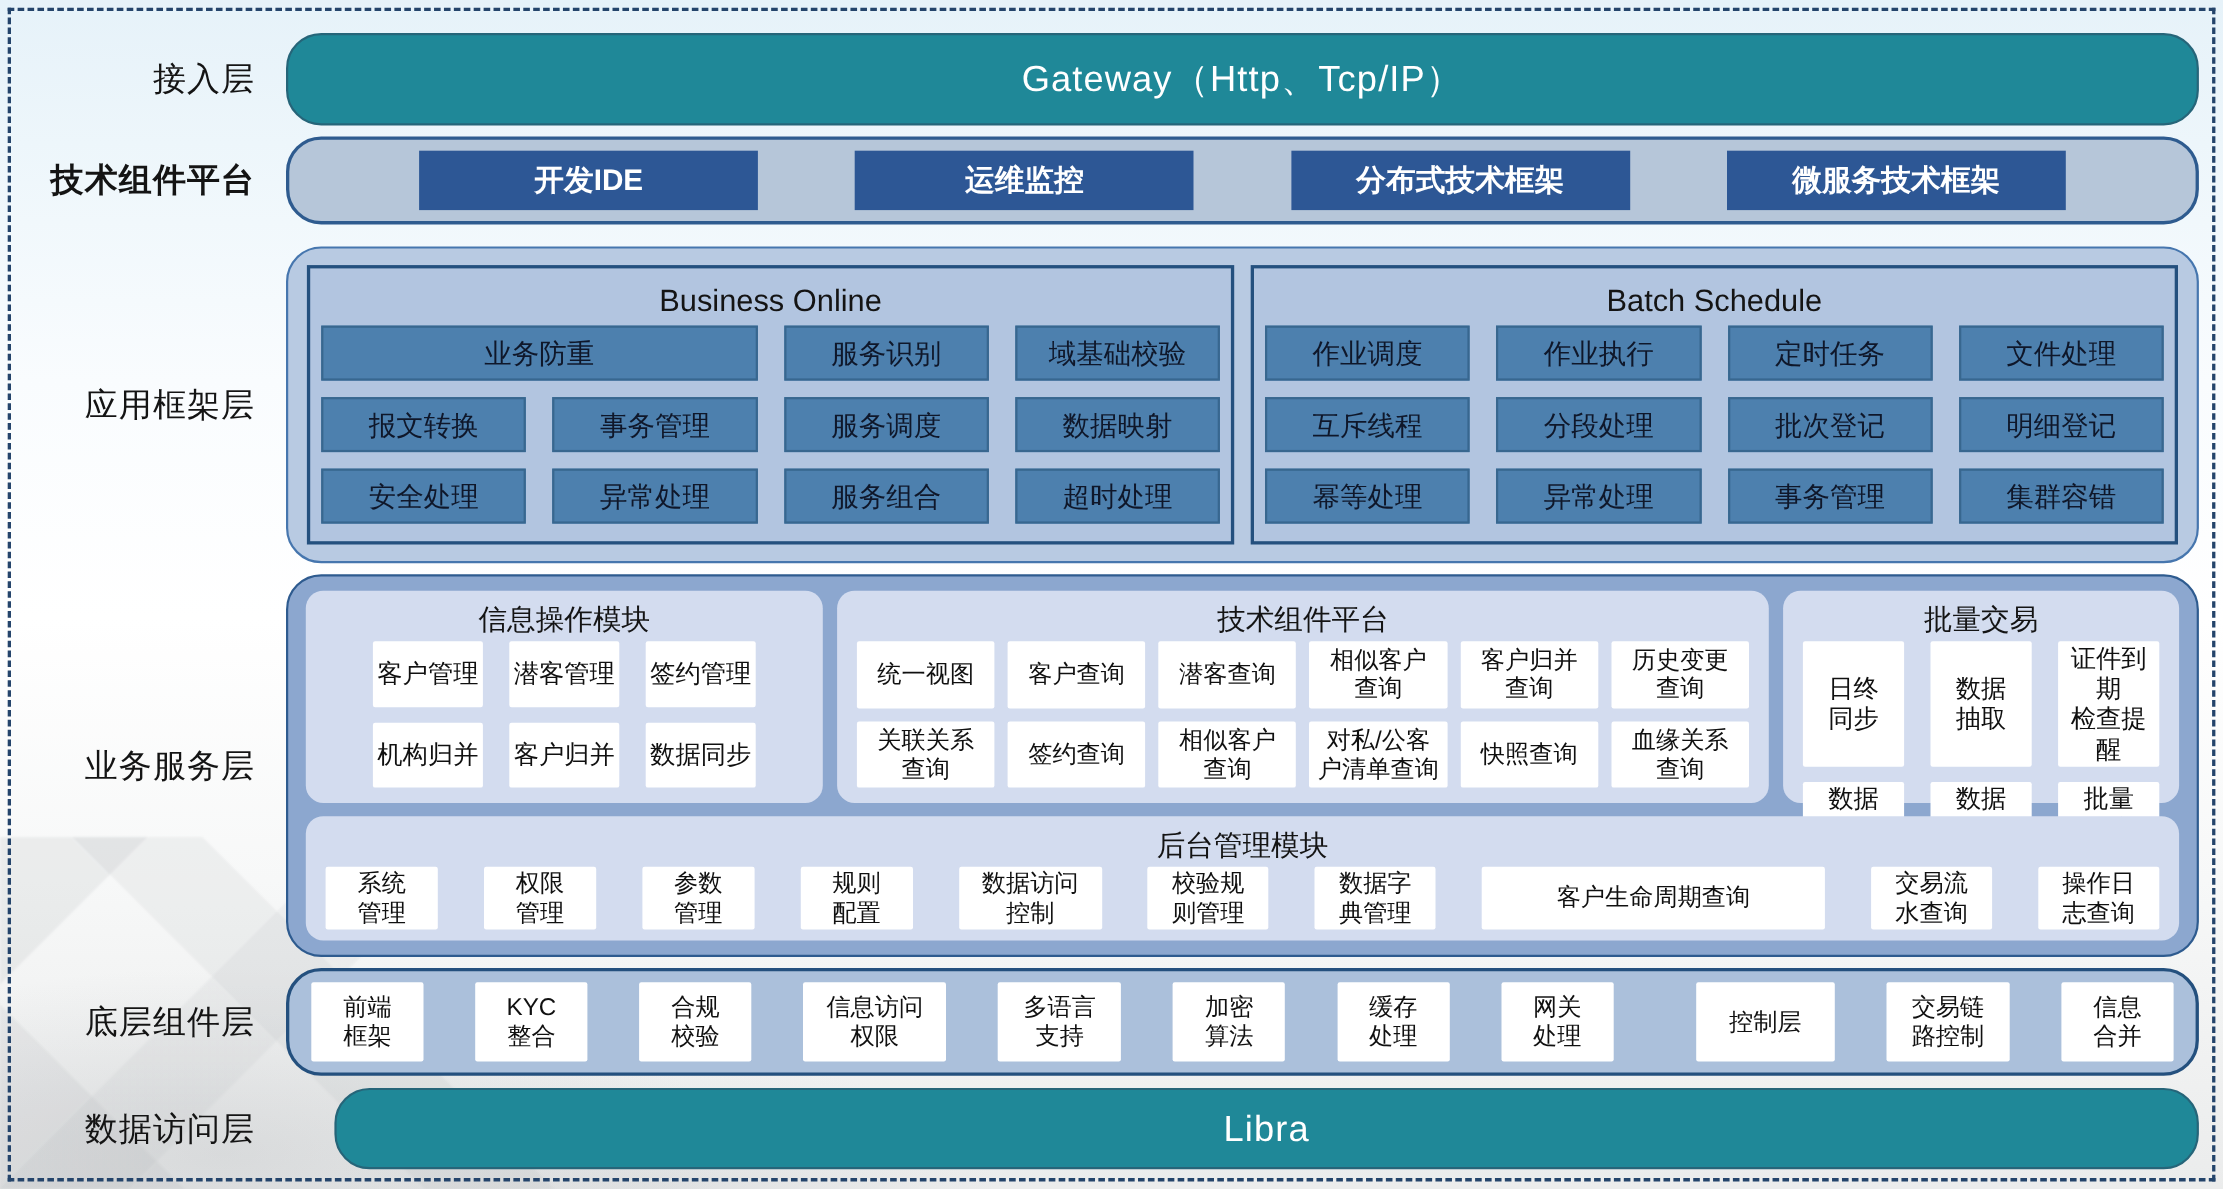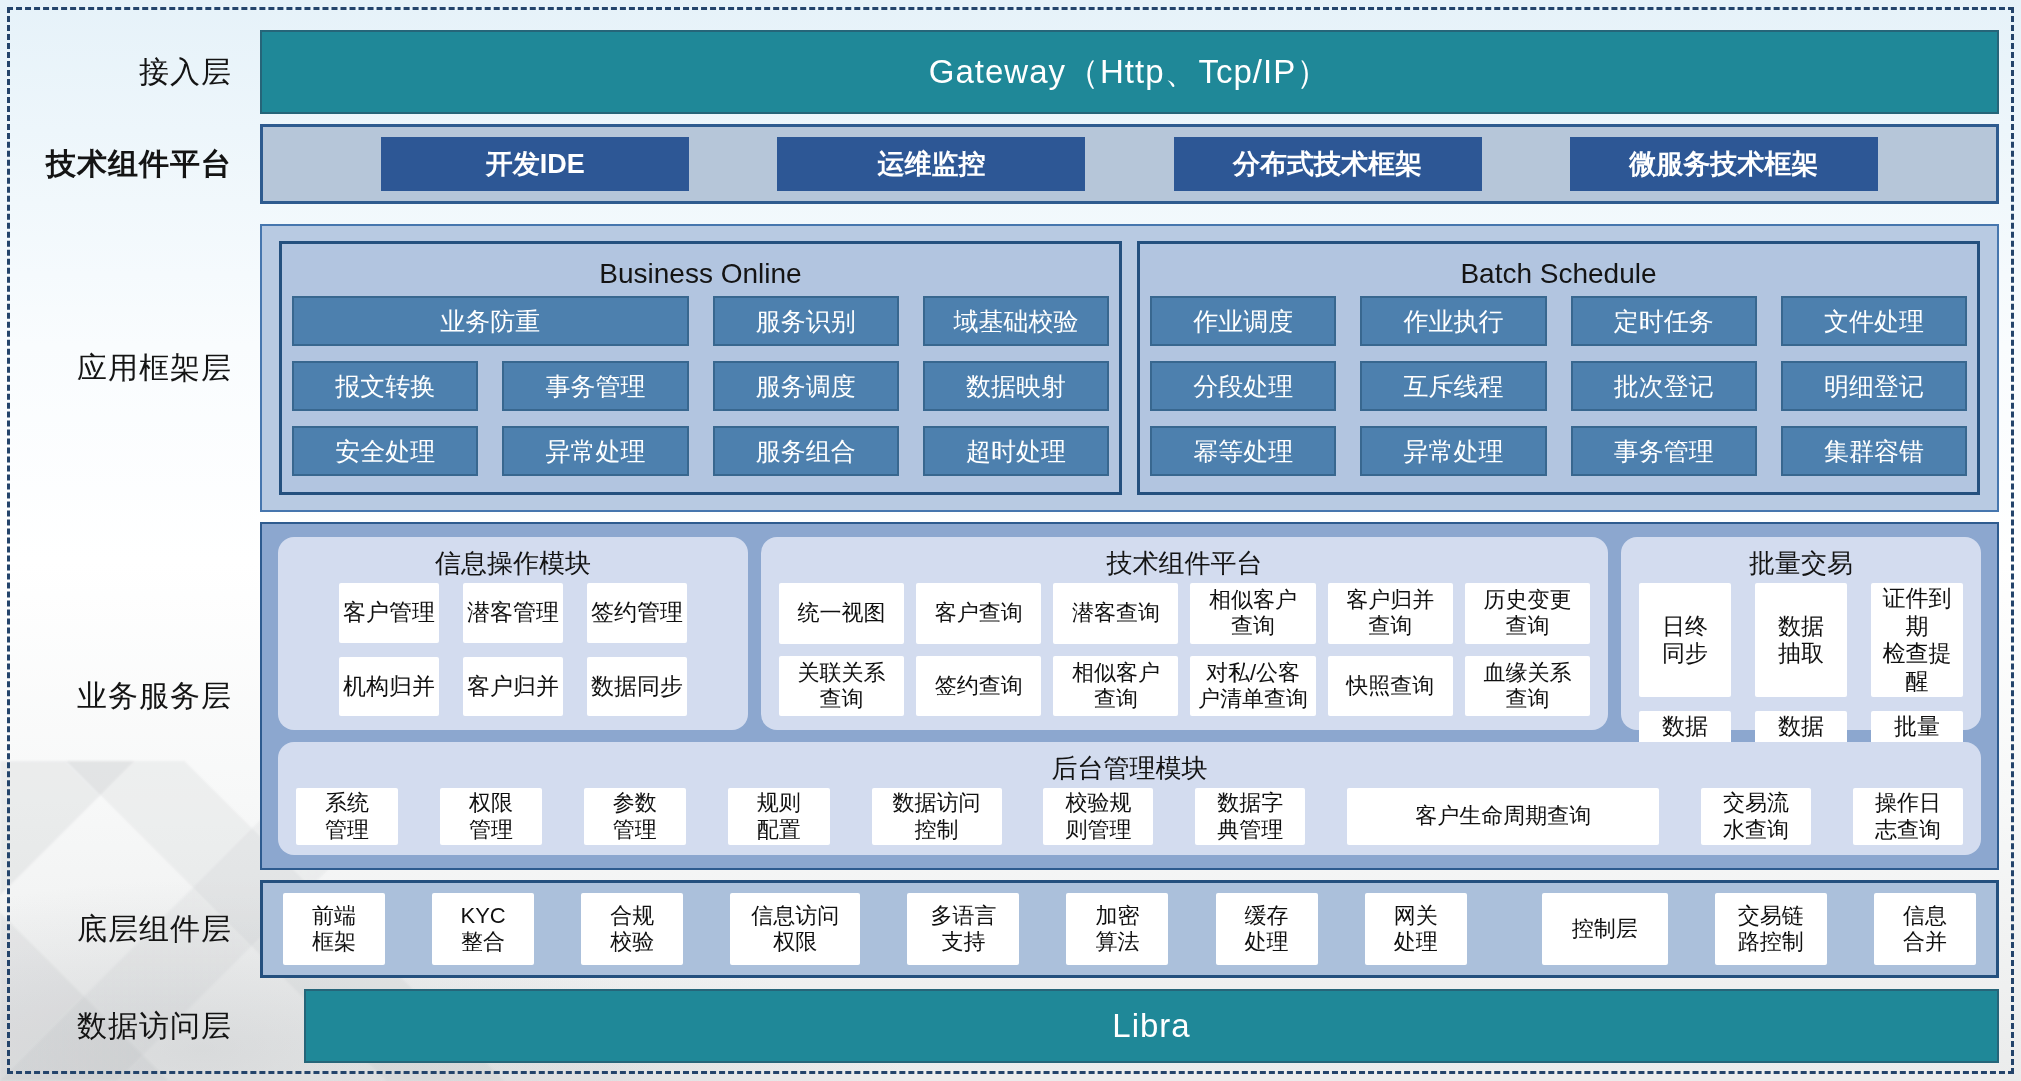--- a/index.html
+++ b/index.html
@@ -29,21 +29,21 @@
     box-sizing:border-box;
     display:flex;flex-direction:column;
     padding:20px 12px 0 0;
   }
   .row{display:flex;align-items:stretch;flex:0 0 auto;}
   .layer-label{
     flex:0 0 250px;display:flex;align-items:center;justify-content:flex-end;
     padding-right:28px;box-sizing:border-box;
     font-size:30px;letter-spacing:1px;color:#141414;white-space:nowrap;
   }
-  .content{flex:1;box-sizing:border-box;}
+  .content{flex:1;box-sizing:border-box;border-radius:32px;}
 
   
   .teal-bar{
     display:flex;align-items:center;justify-content:center;
     background:var(--teal,#1f8898);border:2px solid #266579;box-sizing:border-box;
     color:#fff;font-size:33px;letter-spacing:1px;
   }
   .row-access{height:84px;}
   .row-tech{height:80px;margin-top:10px;font-weight:bold;}
   .row-af{height:288px;margin-top:20px;}
@@ -67,21 +67,21 @@
     padding:15px 17px;display:flex;gap:15px;
   }
   .af-group{
     flex:1;background:#b2c5e0;border:3px solid #24507e;box-sizing:border-box;
     padding:8px 10px 16px;display:flex;flex-direction:column;
   }
   .af-title{text-align:center;font-size:28px;color:#141414;height:44px;line-height:44px;}
   .af-grid{flex:1;display:grid;grid-template-columns:repeat(4,1fr);gap:15px 24px;}
   .af-btn{
     background:var(--steel_blue_button,#4d80ae);border:2px solid #38678f;box-sizing:border-box;
-    color:#ffffff;font-size:25px;display:flex;align-items:center;justify-content:center;
+    color:#0f172a;font-size:25px;display:flex;align-items:center;justify-content:center;
   }
   .bo-grid div:first-of-type{grid-column:1 / span 2;}
 
   
   .bs-box{
     background:var(--band_blue,#8ca7cf);border:2px solid #2e5b8f;box-sizing:border-box;
     padding:13px 16px;display:flex;flex-direction:column;gap:12px;
   }
   .bs-top{display:flex;gap:13px;flex:1;min-height:0;}
   .panel{
@@ -166,22 +166,22 @@
             </div>
         </div>
         <div class="af-group">
           <div class="af-title">Batch Schedule</div>
           <div class="af-grid">
 
           <div class="af-btn">作业调度</div>
               <div class="af-btn">作业执行</div>
               <div class="af-btn">定时任务</div>
               <div class="af-btn">文件处理</div>
+              <div class="af-btn">互斥线程</div>
               <div class="af-btn">分段处理</div>
-              <div class="af-btn">互斥线程</div>
               <div class="af-btn">批次登记</div>
               <div class="af-btn">明细登记</div>
               <div class="af-btn">幂等处理</div>
               <div class="af-btn">异常处理</div>
               <div class="af-btn">事务管理</div>
               <div class="af-btn">集群容错</div>
             </div>
         </div>
       </div>
     </section>

